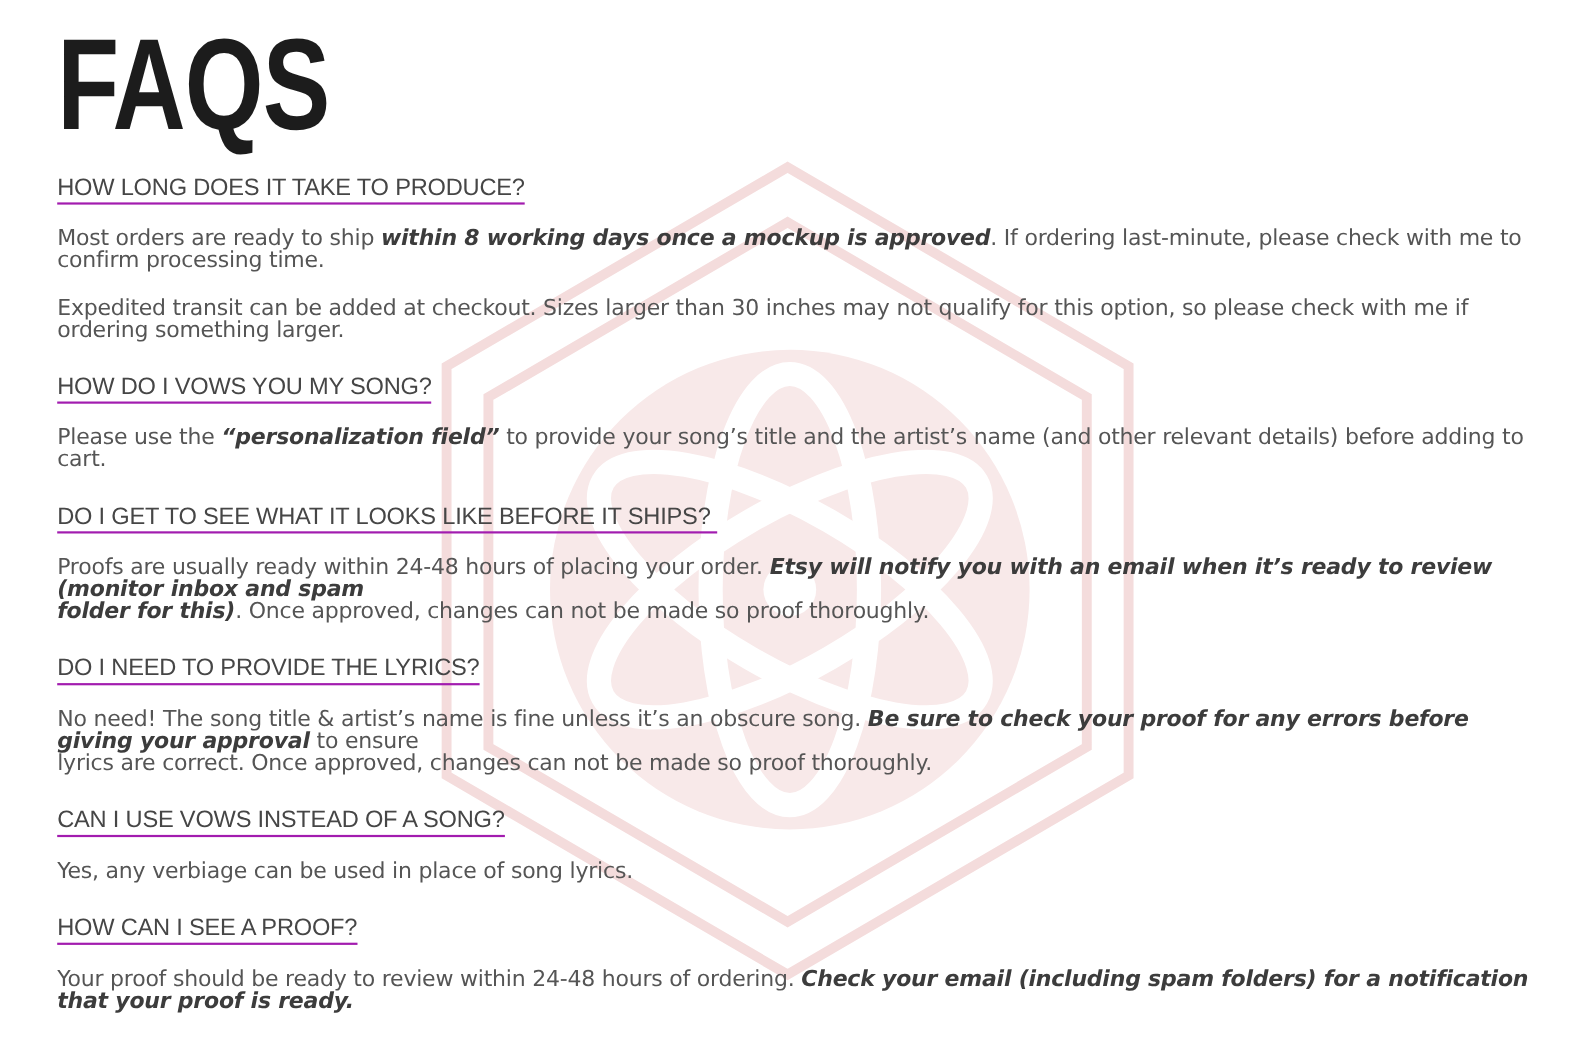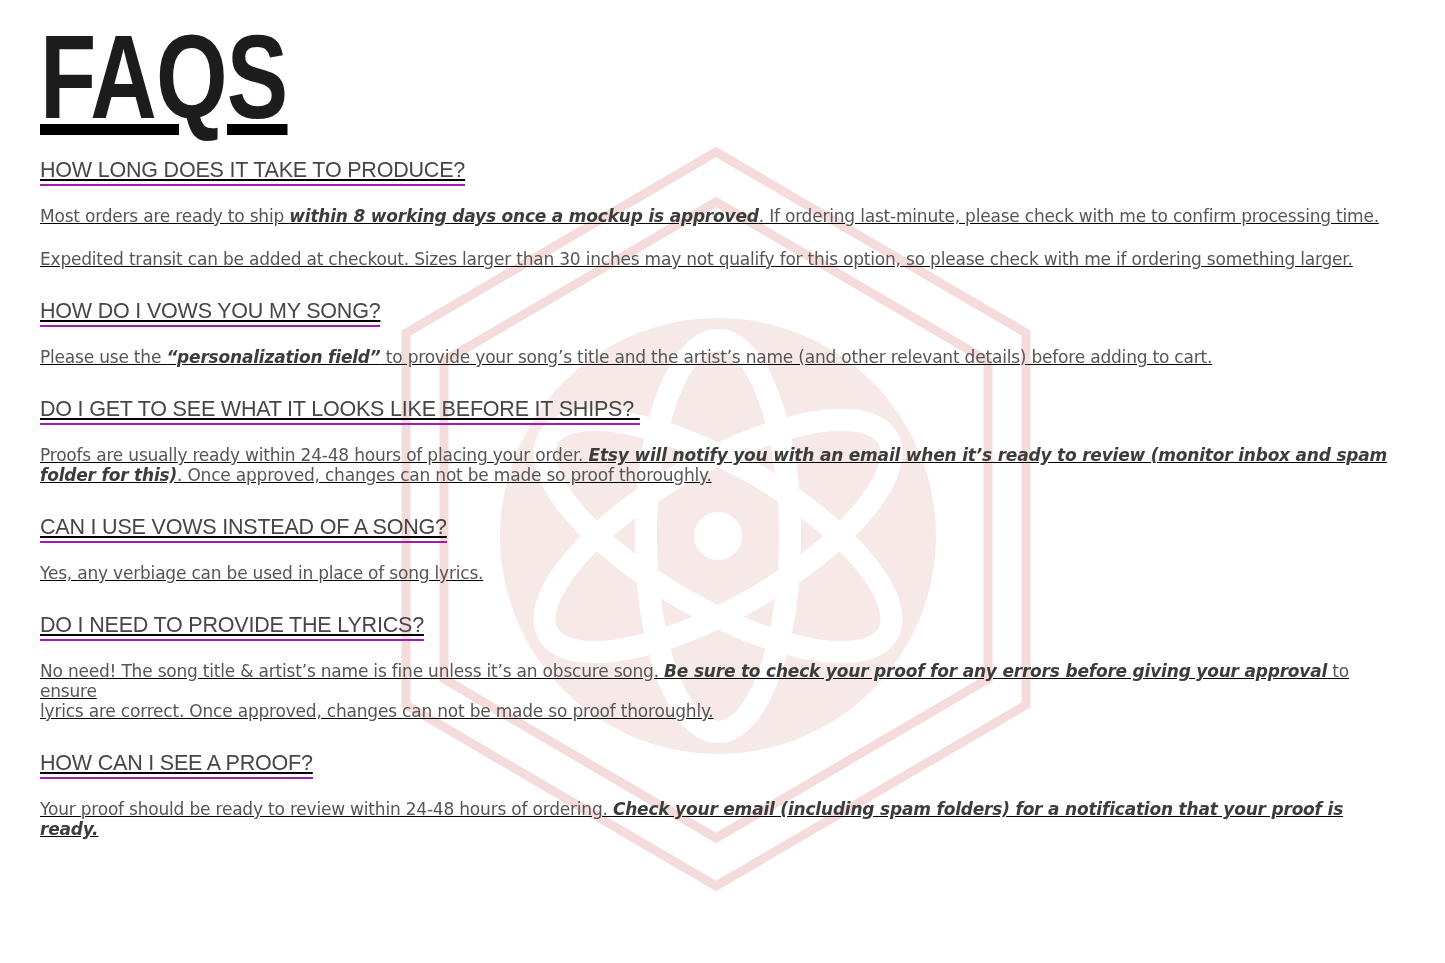--- a/index.html
+++ b/index.html
@@ -21,22 +21,21 @@
     left: 400px;
     top: 146px;
     width: 632px;
     height: 748px;
     z-index: 0;
     pointer-events: none;
   }
   .content {
     position: relative;
     z-index: 1;
-    padding: 18px 40px 0 40px;
-    text-decoration: underline;
+    padding: 18px 40px 0 52px;
   }
   .title {
     margin: 0;
     font-family: "Liberation Sans", sans-serif;
     font-size: 118px;
     line-height: 118px;
     font-weight: 700;
     color: #1c1c1c;
     transform: scaleX(0.78);
     transform-origin: left center;
@@ -52,21 +51,21 @@
     letter-spacing: -0.2px;
     color: #464646;
   }
   .faq:first-child .question { margin-top: 21px; }
   .q-text {
     border-bottom: 2px solid #a21caf;
     padding-bottom: 2px;
   }
   .answer {
     margin: 23px 0 0 0;
-    font-size: 17px;
+    font-size: 20px;
     line-height: 20px;
     letter-spacing: -0.2px;
     color: #555555;
   }
   .answer .em {
     font-weight: 700;
     font-style: italic;
     color: #3c3c3c;
   }
 </style>
@@ -103,27 +102,27 @@
       <h2 class="question"><span class="q-text">HOW DO I VOWS YOU MY SONG?</span></h2>
       <p class="answer"><span>Please use the </span><span class="em">“personalization field”</span><span> to provide your song’s title and the artist’s name (and other relevant details) before adding to cart.</span></p>
     </section>
 
     <section class="faq">
       <h2 class="question"><span class="q-text">DO I GET TO SEE WHAT IT LOOKS LIKE BEFORE IT SHIPS?&nbsp;</span></h2>
       <p class="answer"><span>Proofs are usually ready within 24-48 hours of placing your order. </span><span class="em">Etsy will notify you with an email when it’s ready to review (monitor inbox and spam<br>folder for this)</span><span>. Once approved, changes can not be made so proof thoroughly.</span></p>
     </section>
 
     <section class="faq">
-      <h2 class="question"><span class="q-text">CAN I USE VOWS INSTEAD OF A SONG?</span></h2>
-      <p class="answer"><span>Yes, any verbiage can be used in place of song lyrics.</span></p>
+      <h2 class="question"><span class="q-text">DO I NEED TO PROVIDE THE LYRICS?</span></h2>
+      <p class="answer"><span>No need! The song title &amp; artist’s name is fine unless it’s an obscure song. </span><span class="em">Be sure to check your proof for any errors before giving your approval</span><span> to ensure<br>lyrics are correct. Once approved, changes can not be made so proof thoroughly.</span></p>
     </section>
 
     <section class="faq">
-      <h2 class="question"><span class="q-text">DO I NEED TO PROVIDE THE LYRICS?</span></h2>
-      <p class="answer"><span>No need! The song title &amp; artist’s name is fine unless it’s an obscure song. </span><span class="em">Be sure to check your proof for any errors before giving your approval</span><span> to ensure<br>lyrics are correct. Once approved, changes can not be made so proof thoroughly.</span></p>
+      <h2 class="question"><span class="q-text">CAN I USE VOWS INSTEAD OF A SONG?</span></h2>
+      <p class="answer"><span>Yes, any verbiage can be used in place of song lyrics.</span></p>
     </section>
 
     <section class="faq">
       <h2 class="question"><span class="q-text">HOW CAN I SEE A PROOF?</span></h2>
       <p class="answer"><span>Your proof should be ready to review within 24-48 hours of ordering. </span><span class="em">Check your email (including spam folders) for a notification that your proof is ready.<br></span></p>
     </section>
   </div>
   </div>
 
 </main>

